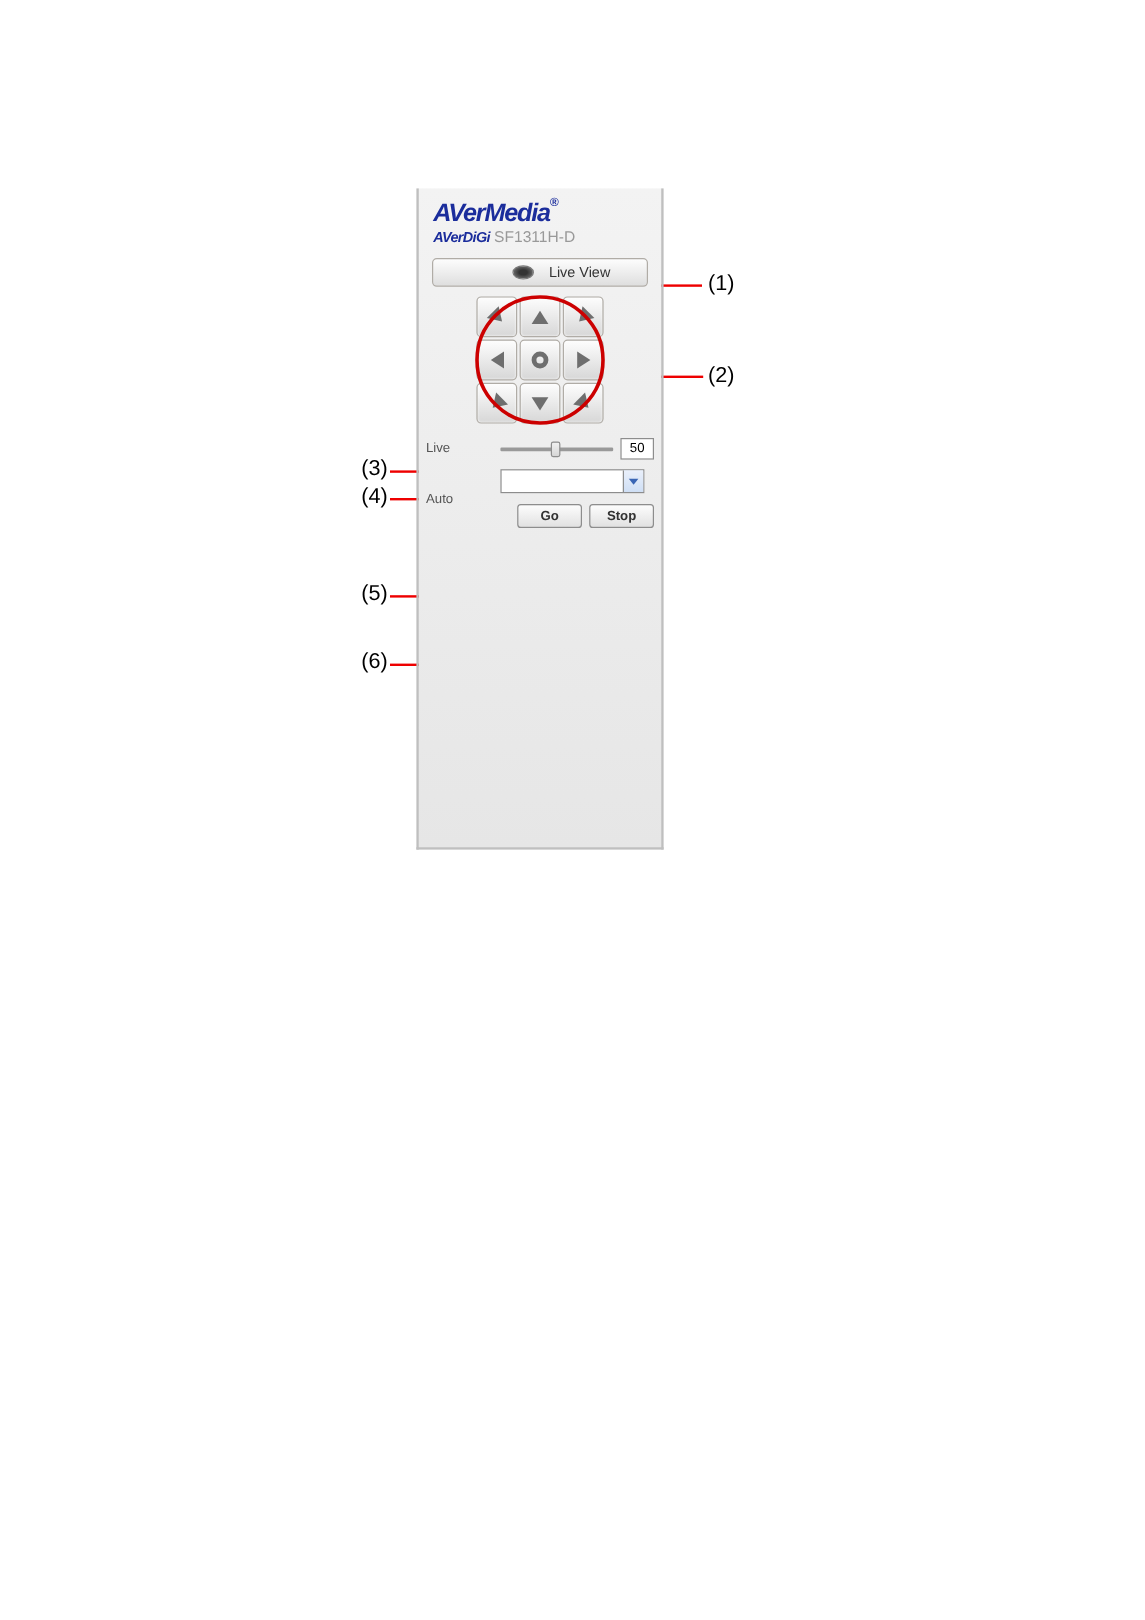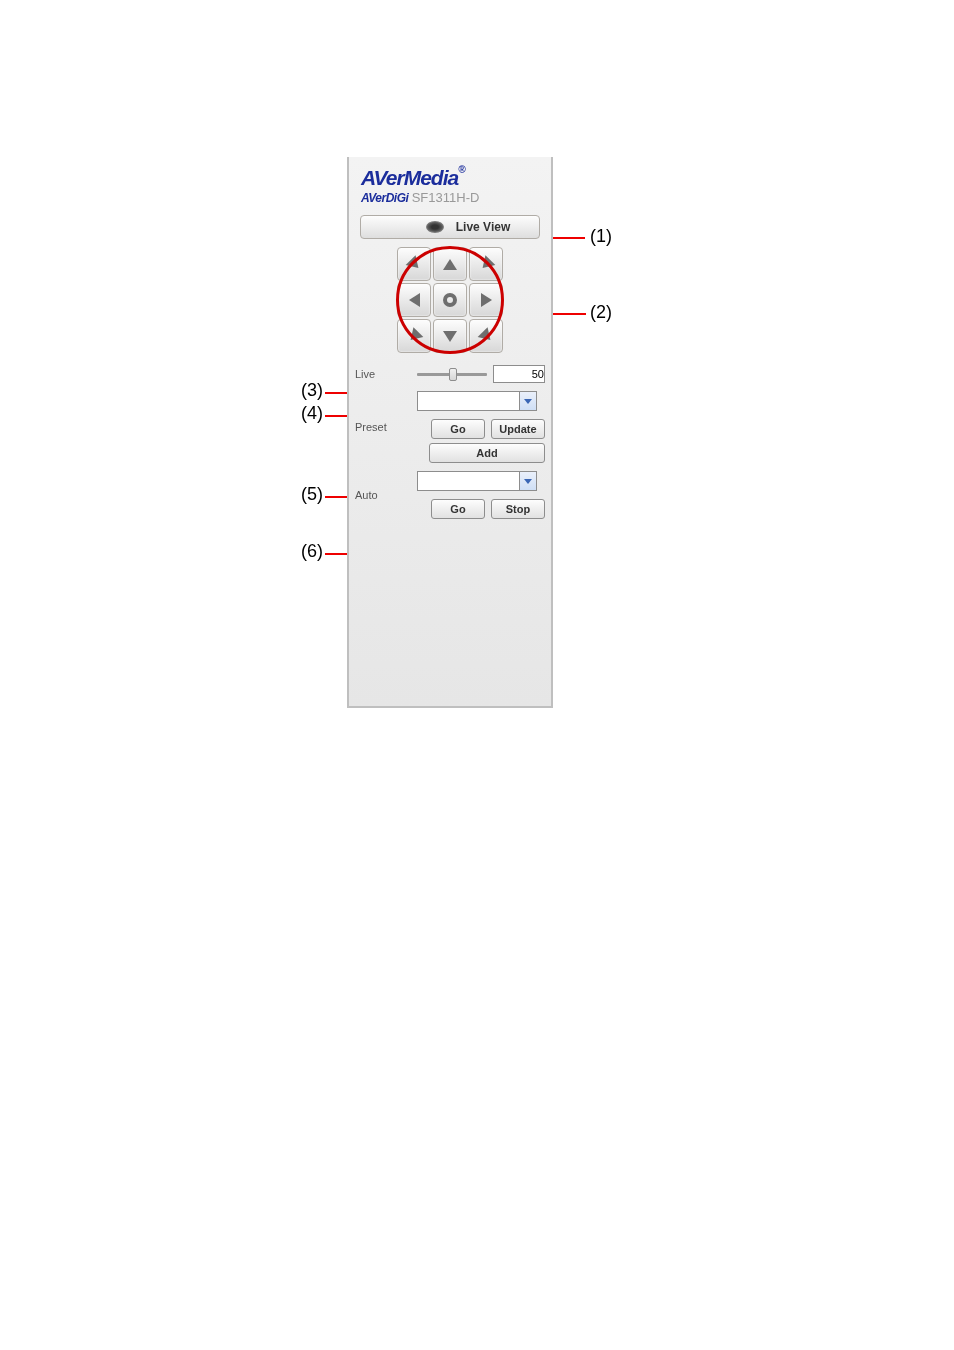--- a/index.html
+++ b/index.html
@@ -66,21 +66,21 @@
     align-items: center;
     justify-content: center;
     gap: 12px;
     width: 180px;
     height: 24px;
     border: 1px solid #b0aca6;
     border-radius: 4px;
     background: linear-gradient(#fdfdfd, #dedede);
     cursor: pointer;
     font-size: 12px;
-    font-weight: bold;
+    font-weight: normal;
     color: #333;
     padding-left: 36px;
   }
   .eye-icon {
     width: 18px; height: 12px;
     border: 1px solid #7a7a7a;
     border-radius: 50%;
     display: flex;
     align-items: center;
     justify-content: center;
@@ -168,26 +168,26 @@
   .slider-thumb {
     position:absolute;
     left:45%;
     top:-5px;
     width:8px;height:13px;
     background: linear-gradient(#f0f0f0,#d6d6d6);
     border:1px solid #8d8d8d;
     border-radius:2px;
   }
   .speed-val {
-    width:52px;
+    width:28px;
     height:18px;
     border:1px solid #8d8d8d;
     background:#fff;
     font-size:11px;
-    text-align:right;
+    text-align:center;
     line-height:17px;
   }
   .dropdown {
     width: 120px;
     height: 20px;
     border:1px solid #8d8d8d;
     background:#fff;
     position:relative;
     display:inline-block;
     font-size:11px;
@@ -307,37 +307,20 @@
       <td class="ctl">
         <div class="slider-row">
           <div class="slider-track">
             <div class="slider-thumb"></div>
           </div>
           <div class="speed-val">50</div>
         </div>
       </td>
     </tr>
     <tr>
-      <td class="lab">Preset</td>
-      <td class="ctl">
-        <div class="dropdown">
-          <div class="dd-btn">
-                <span></span>
-              </div>
-        </div>
-        <div class="btn-row">
-          <div class="btn btn-sm">Go</div>
-          <div class="btn btn-sm">Update</div>
-        </div>
-        <div class="btn-row">
-          <div class="btn btn-wide">Add</div>
-        </div>
-      </td>
-    </tr>
-    <tr>
       <td class="lab">Auto</td>
       <td class="ctl">
         <div class="dropdown">
           <div class="dd-btn">
                 <span></span>
               </div>
         </div>
         <div class="btn-row">
           <div class="btn btn-sm">Go</div>
           <div class="btn btn-sm">Stop</div>

